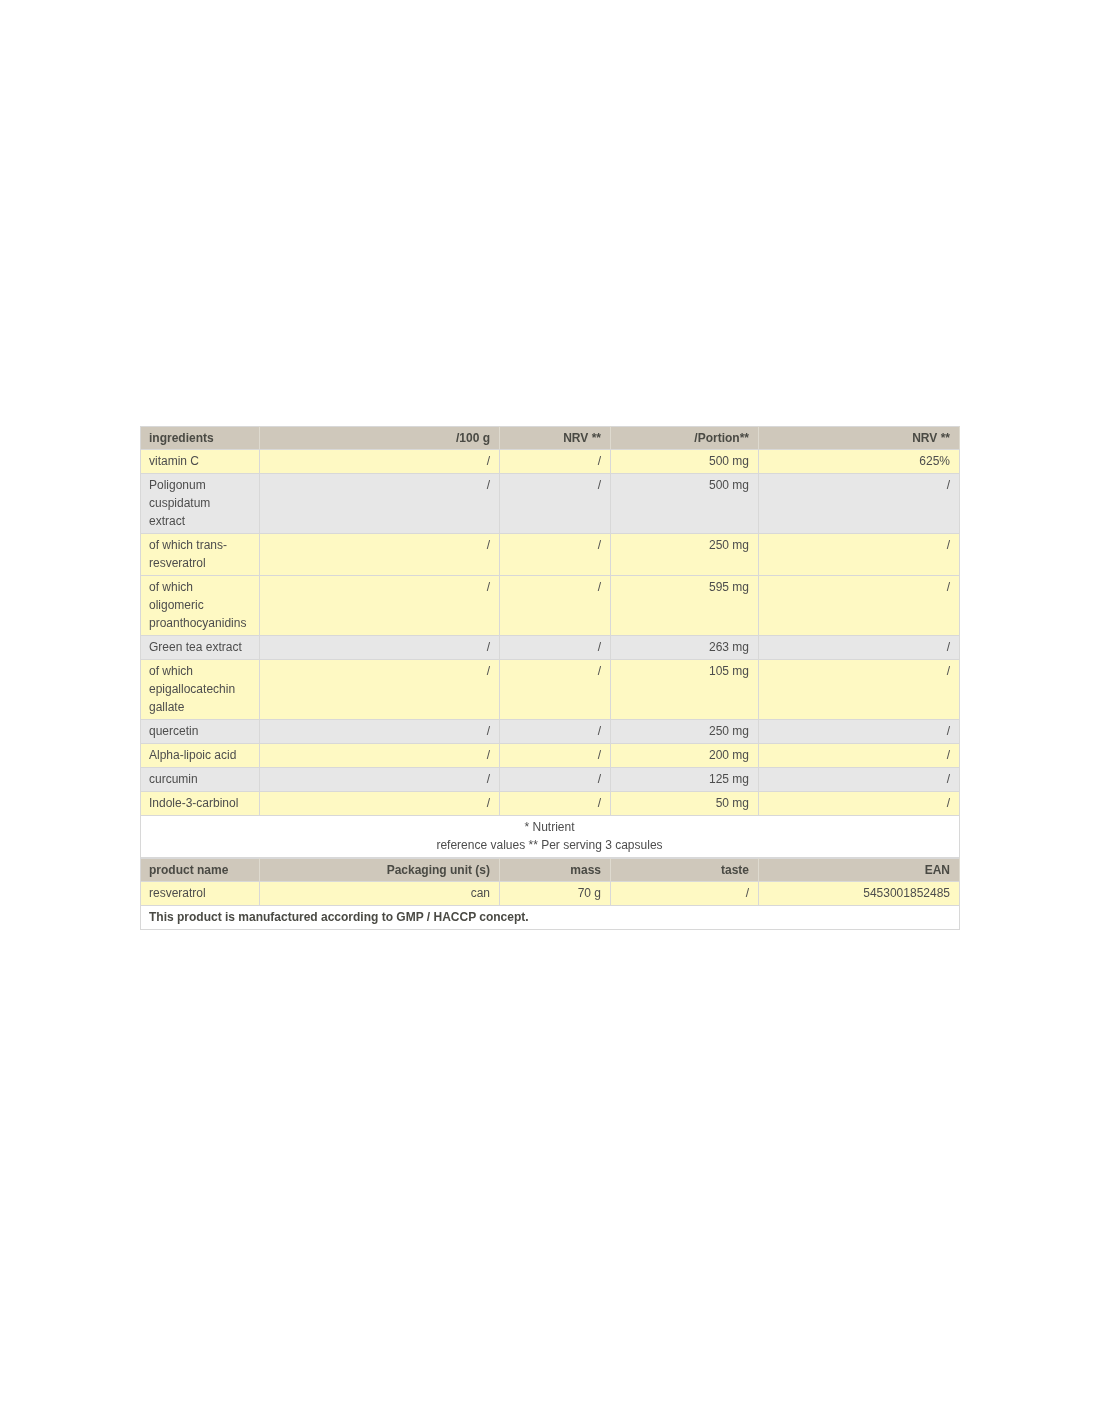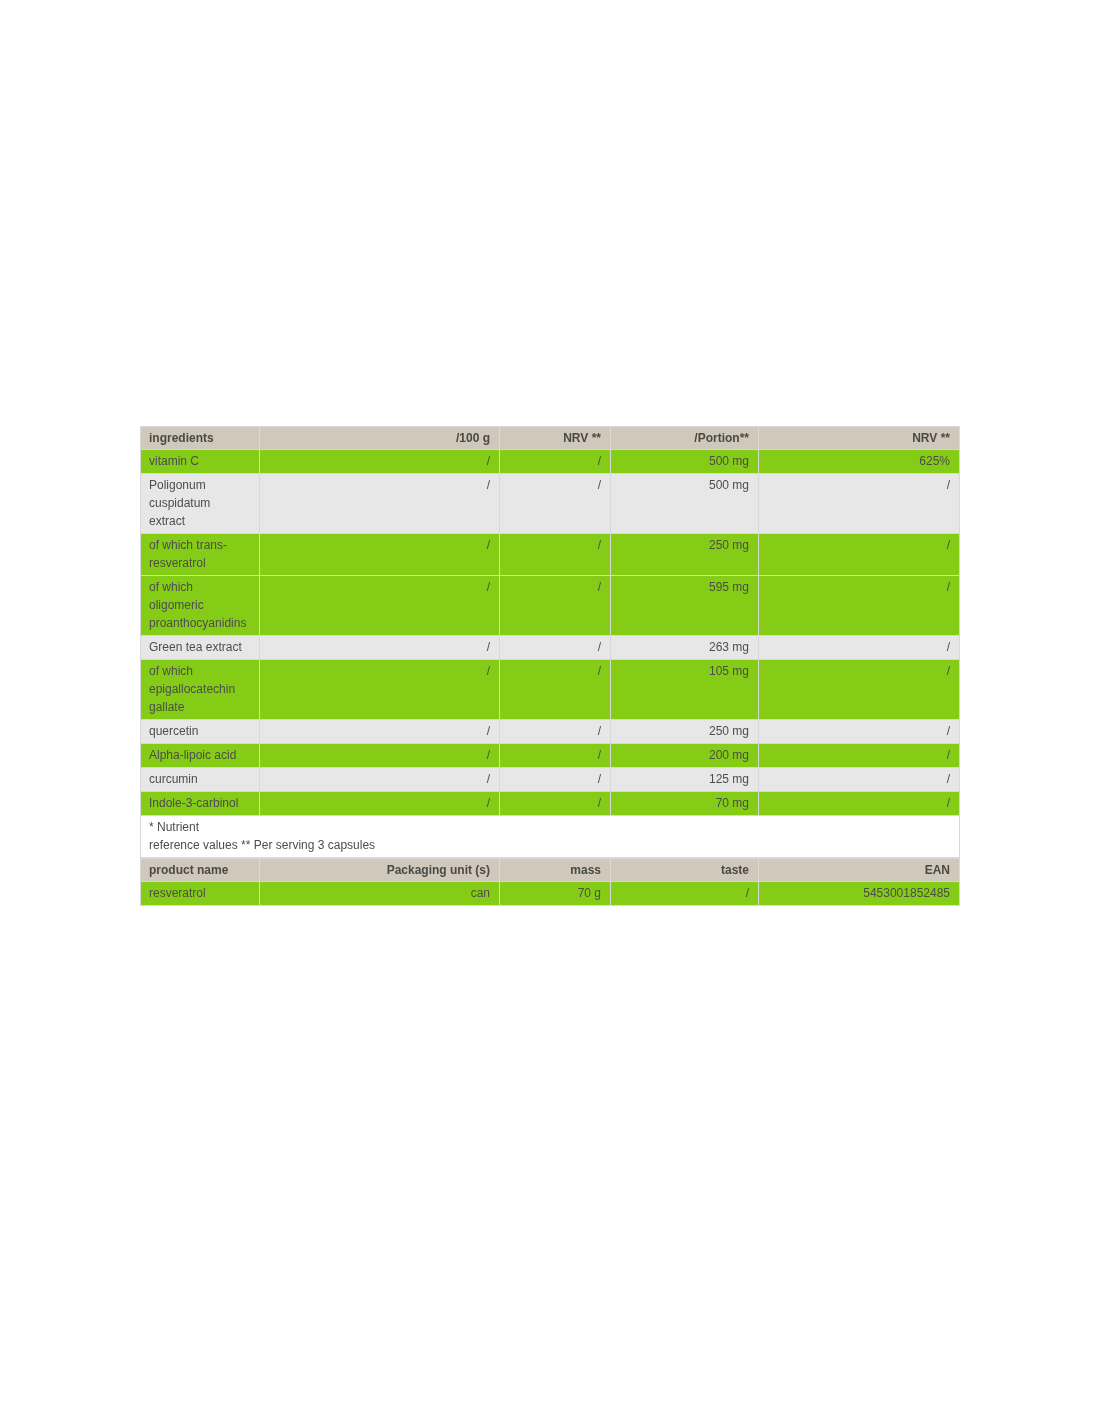--- a/index.html
+++ b/index.html
@@ -46,23 +46,23 @@
     vertical-align: top;
     border: 1px solid #d8d8d8;
     text-align: right;
     white-space: pre-line;
   }
   td.first {
     text-align: left;
     padding-right: 4px;
   }
   tr.alt td { background: #e7e7e7; }
-  tr.plain td { background: #84cc16; }
+  tr.plain td { background: #fef9c3; }
   td.footnote-cell {
-    text-align: left;
+    text-align: center;
     background: #ffffff;
     line-height: 18px;
     padding: 2px 9px 3px 8px;
   }
   td.footer-note-cell {
     text-align: left;
     background: #ffffff;
     font-weight: bold;
     color: #4a4a44;
   }
@@ -157,21 +157,21 @@
         <td class="first">curcumin</td>
         <td>/</td>
         <td>/</td>
         <td>125 mg</td>
         <td>/</td>
       </tr>
       <tr class="plain">
         <td class="first">Indole-3-carbinol</td>
         <td>/</td>
         <td>/</td>
-        <td>70 mg</td>
+        <td>50 mg</td>
         <td>/</td>
       </tr>
       <tr>
         <td class="footnote-cell" colspan="5">* Nutrient
 reference values ** Per serving 3 capsules</td>
       </tr>
     </tbody>
   </table>
 
   <table>
@@ -192,16 +192,19 @@
       </tr>
     </thead>
     <tbody>
       <tr class="plain">
         <td class="first">resveratrol</td>
         <td>can</td>
         <td>70 g</td>
         <td>/</td>
         <td>5453001852485</td>
       </tr>
+      <tr>
+        <td class="footer-note-cell" colspan="5">This product is manufactured according to GMP / HACCP concept.</td>
+      </tr>
     </tbody>
   </table>
 
 </div>
 
 </body></html>

